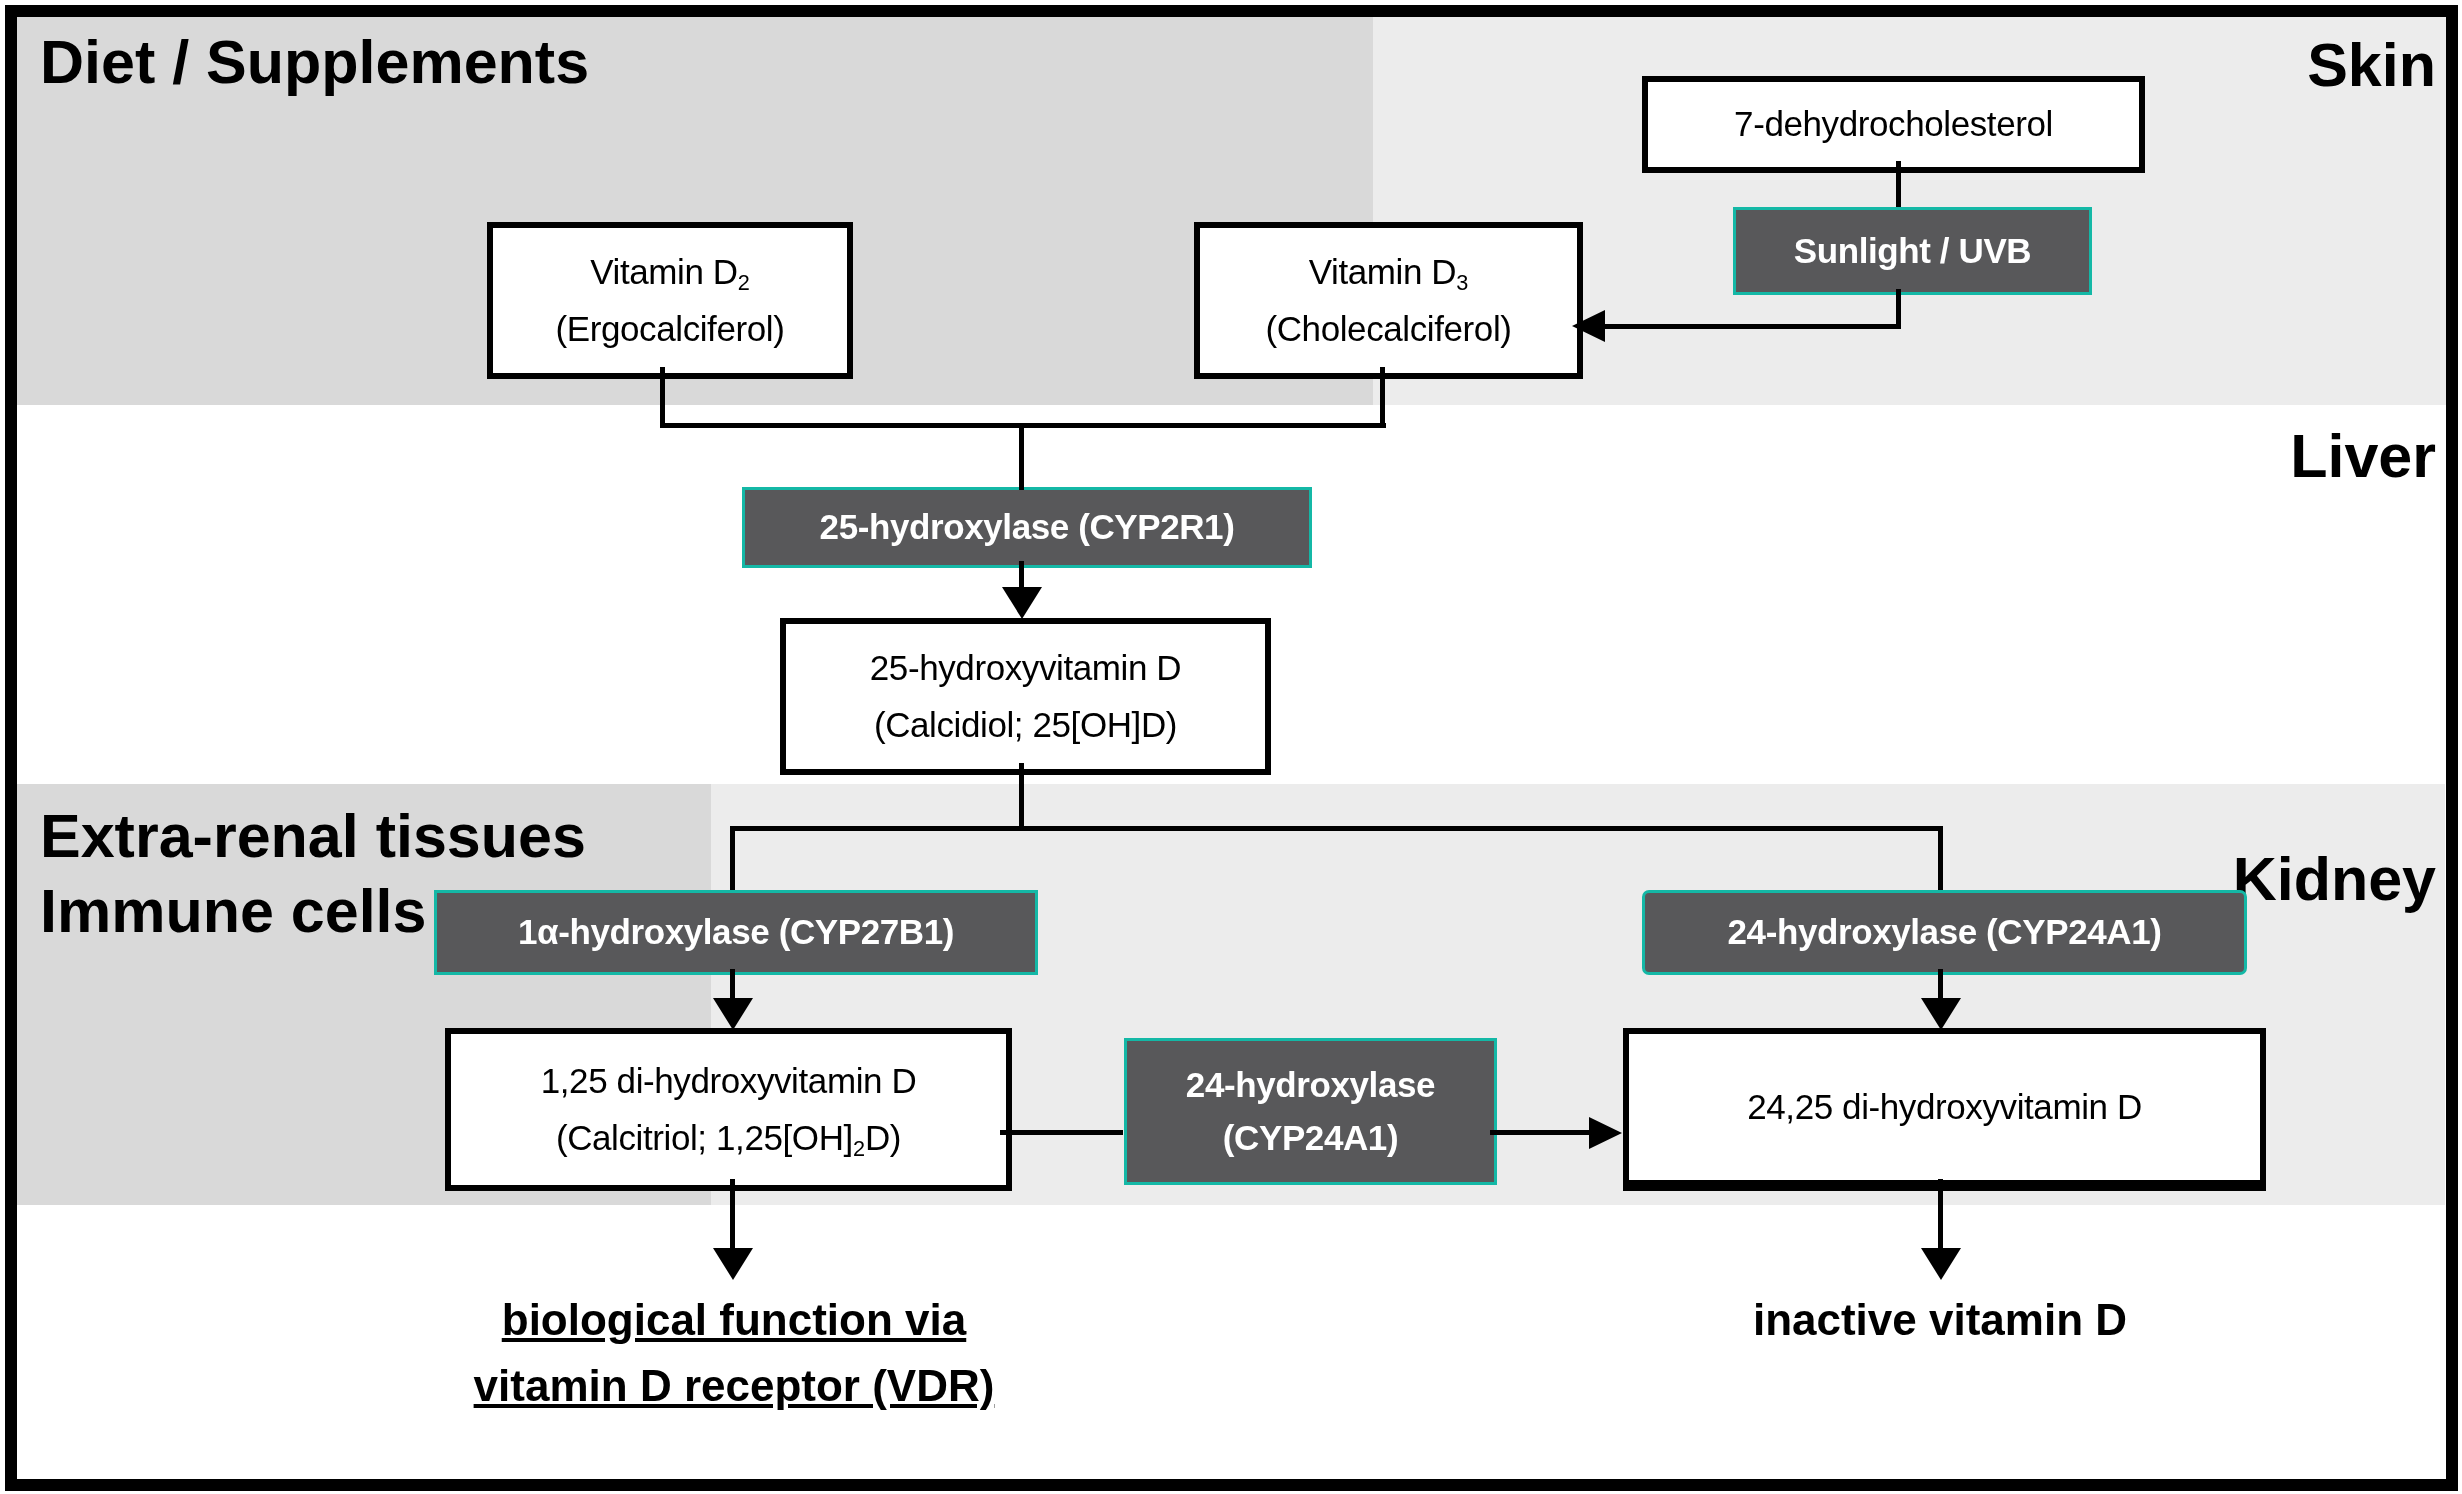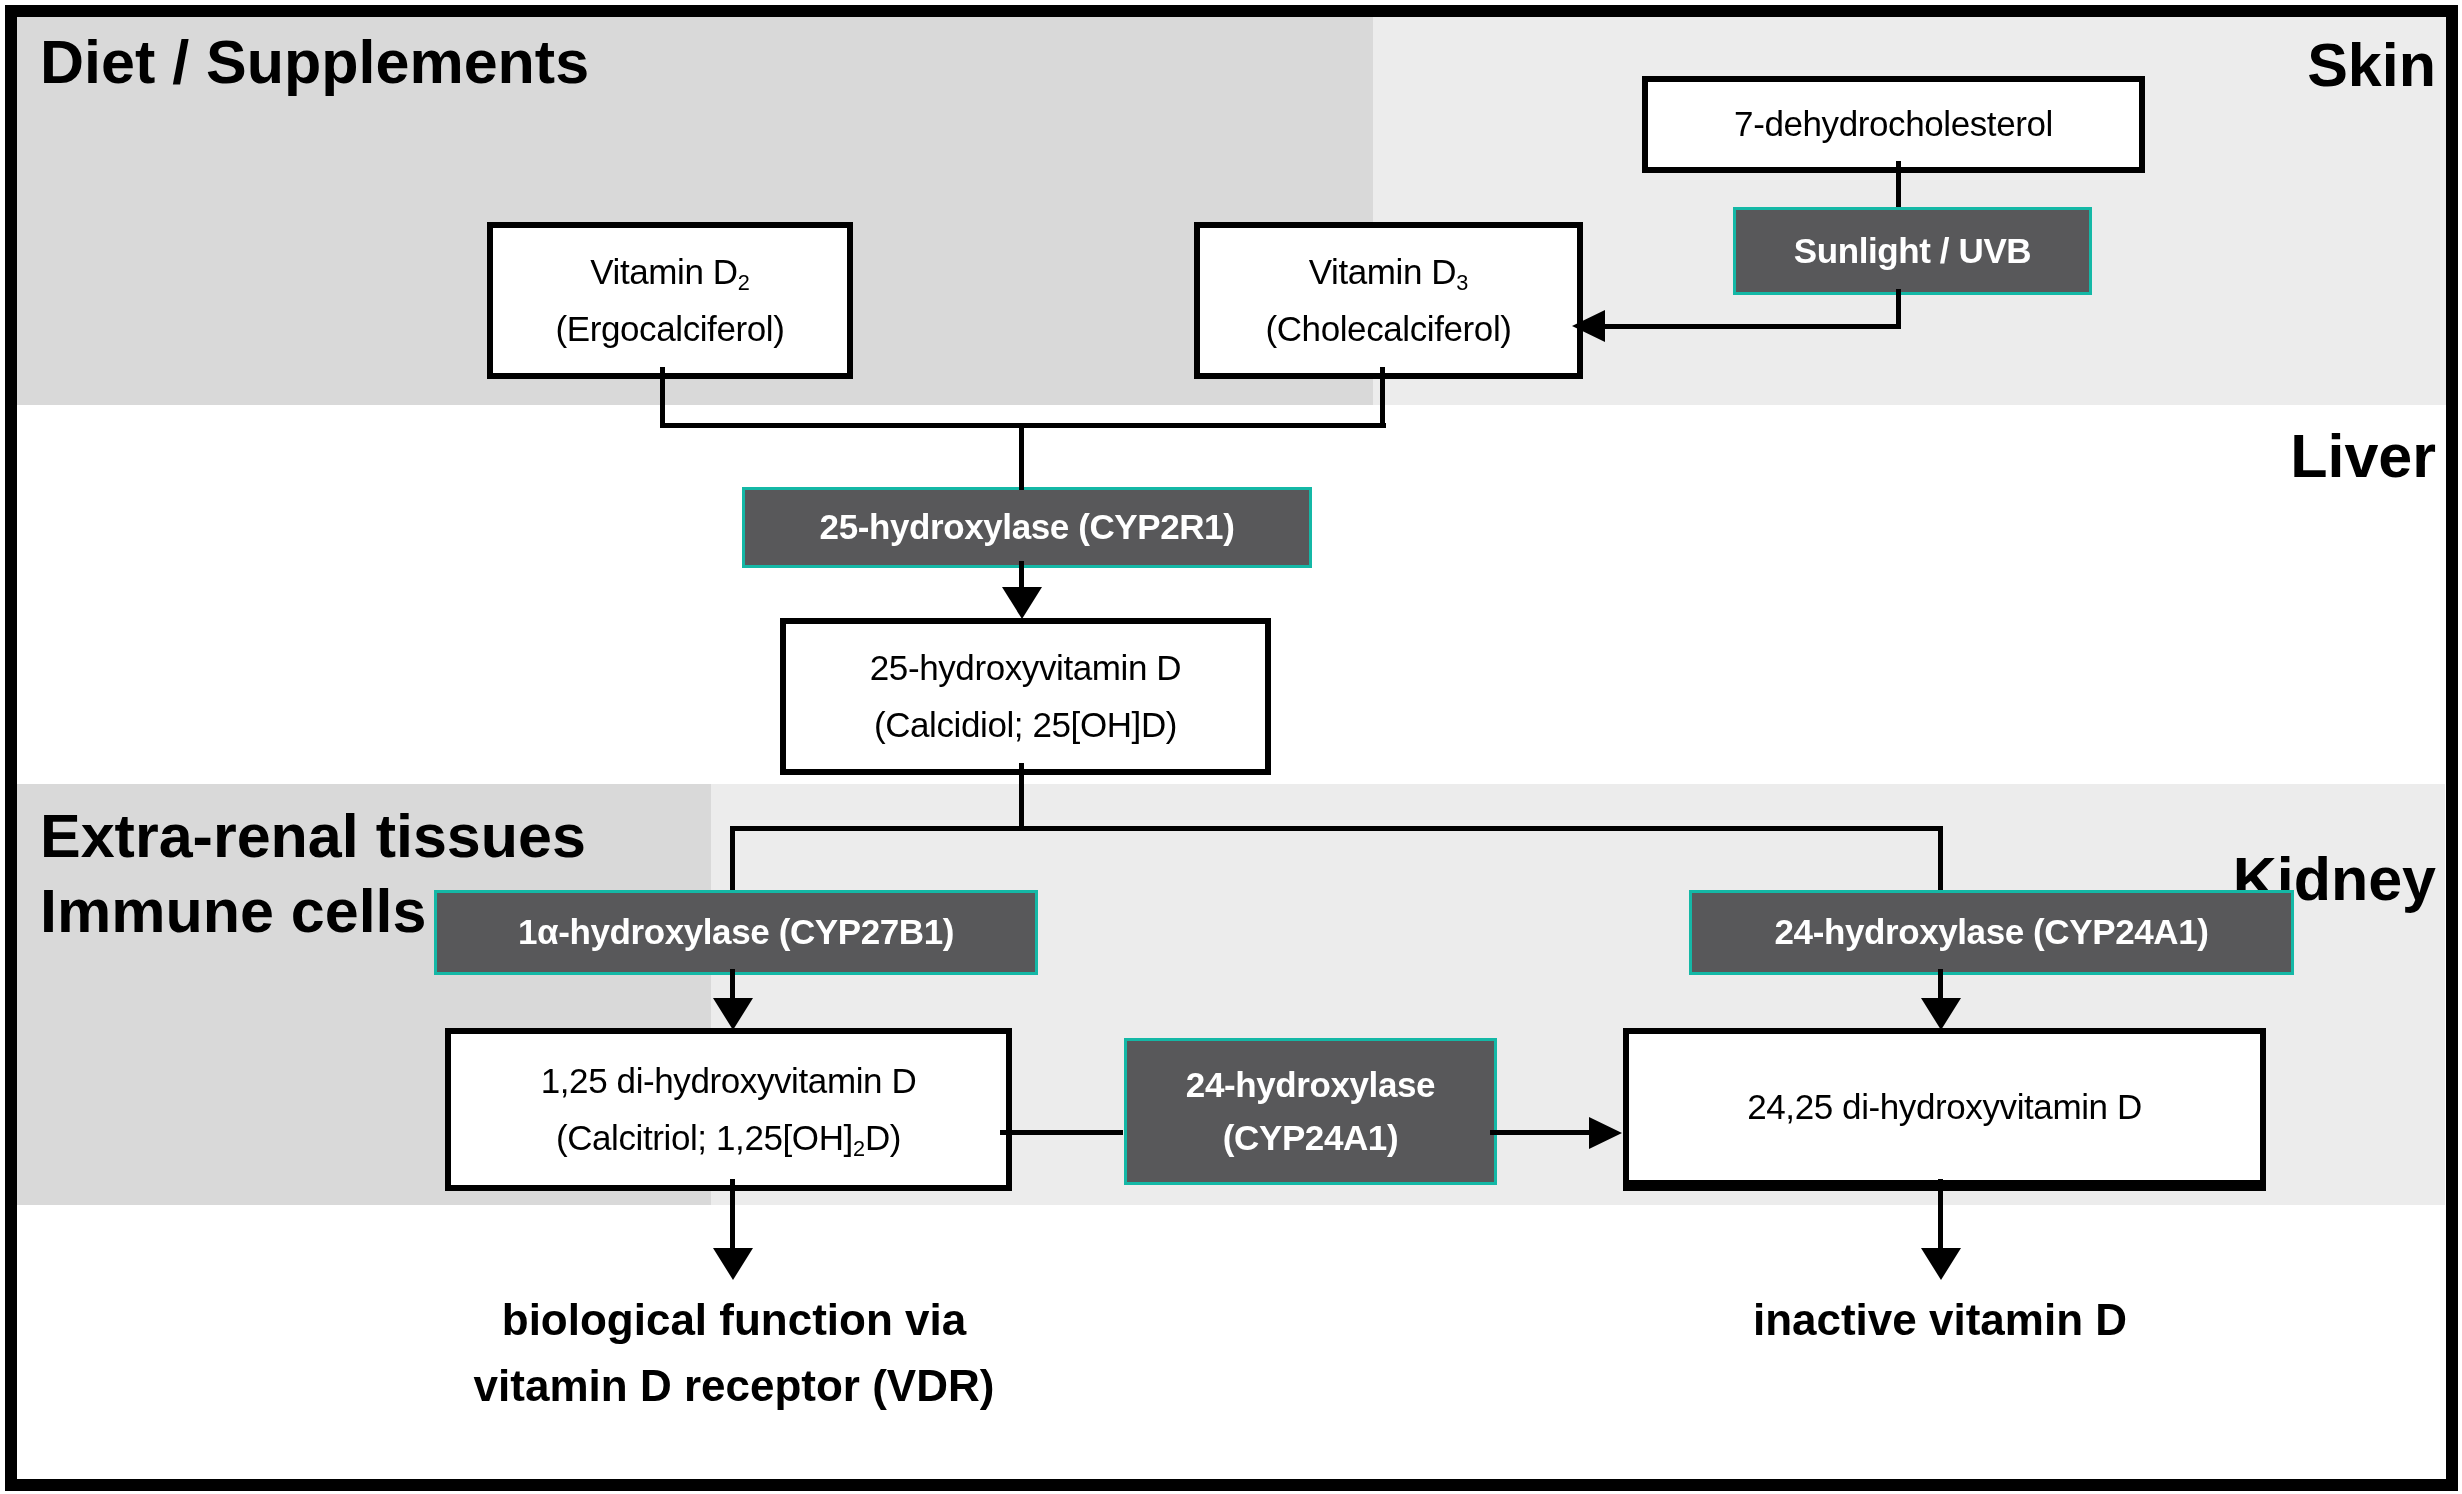--- a/index.html
+++ b/index.html
@@ -78,21 +78,21 @@
 
 <div class="dbox" style="left:1733px;top:207px;width:353px;height:82px;">
   <span>Sunlight / UVB</span>
 </div>
 <div class="dbox" style="left:742px;top:487px;width:564px;height:75px;">
   <span>25-hydroxylase (CYP2R1)</span>
 </div>
 <div class="dbox" style="left:434px;top:890px;width:598px;height:79px;">
   <span>1α-hydroxylase (CYP27B1)</span>
 </div>
-<div class="dbox" style="left:1689px;top:890px;width:599px;height:79px;">
+<div class="dbox" style="left:1642px;top:890px;width:599px;height:79px;border-radius:7px;">
   <span>24-hydroxylase (CYP24A1)</span>
 </div>
 <div class="dbox" style="left:1124px;top:1038px;width:367px;height:141px;">
   <span>24-hydroxylase</span>
   <span>(CYP24A1)</span>
 </div>
 
 <div class="line" style="left:660px;top:367px;width:5.3px;height:59px;"></div>
 <div class="line" style="left:1380px;top:367px;width:5.3px;height:59px;"></div>
 <div class="line" style="left:660px;top:423px;width:726px;height:5.3px;"></div>
@@ -120,20 +120,20 @@
 <div class="line" style="left:1896px;top:289px;width:5.3px;height:40px;"></div>
 <div class="line" style="left:1601px;top:324px;width:300px;height:5.3px;"></div>
 <div class="tri tri-left" style="left:1572px;top:310px;"></div>
 
 <div class="line" style="left:730px;top:1179px;width:5.3px;height:70px;"></div>
 <div class="tri tri-down" style="left:713px;top:1248px;"></div>
 
 <div class="line" style="left:1938px;top:1179px;width:5.3px;height:70px;"></div>
 <div class="tri tri-down" style="left:1921px;top:1248px;"></div>
 
-<div class="outcome" style="left:365px;top:1287px;width:738px;">
+<div class="outcome" style="left:365px;top:1287px;width:738px;text-decoration:underline;">
   <div>biological function via</div>
   <div>vitamin D receptor (VDR)</div>
 </div>
 <div class="outcome" style="left:1571px;top:1287px;width:738px;">
   <div>inactive vitamin D</div>
 </div>
 
 
 </body></html>

